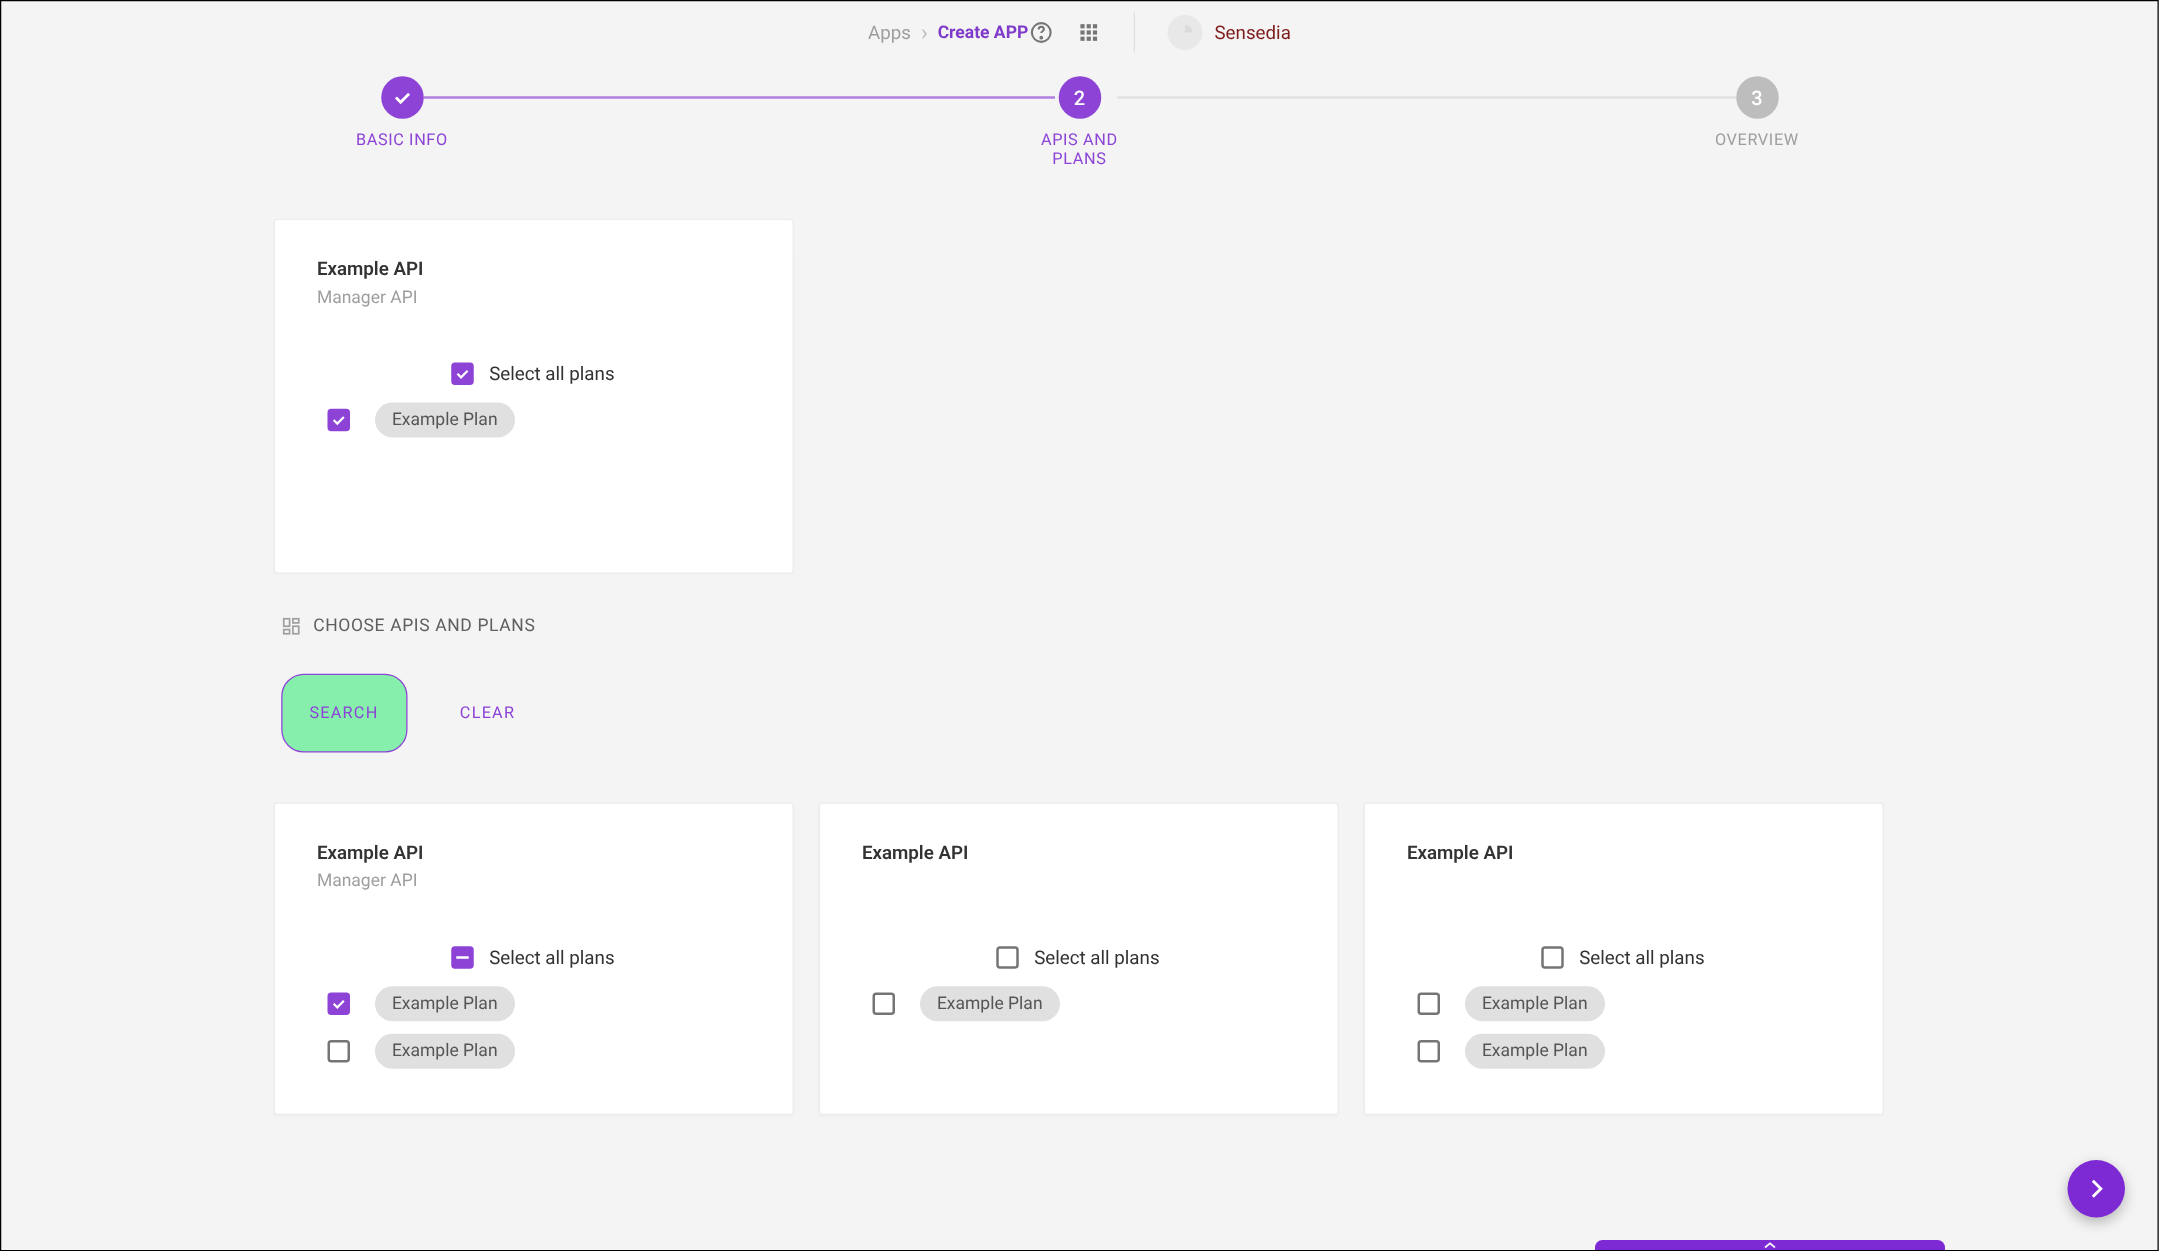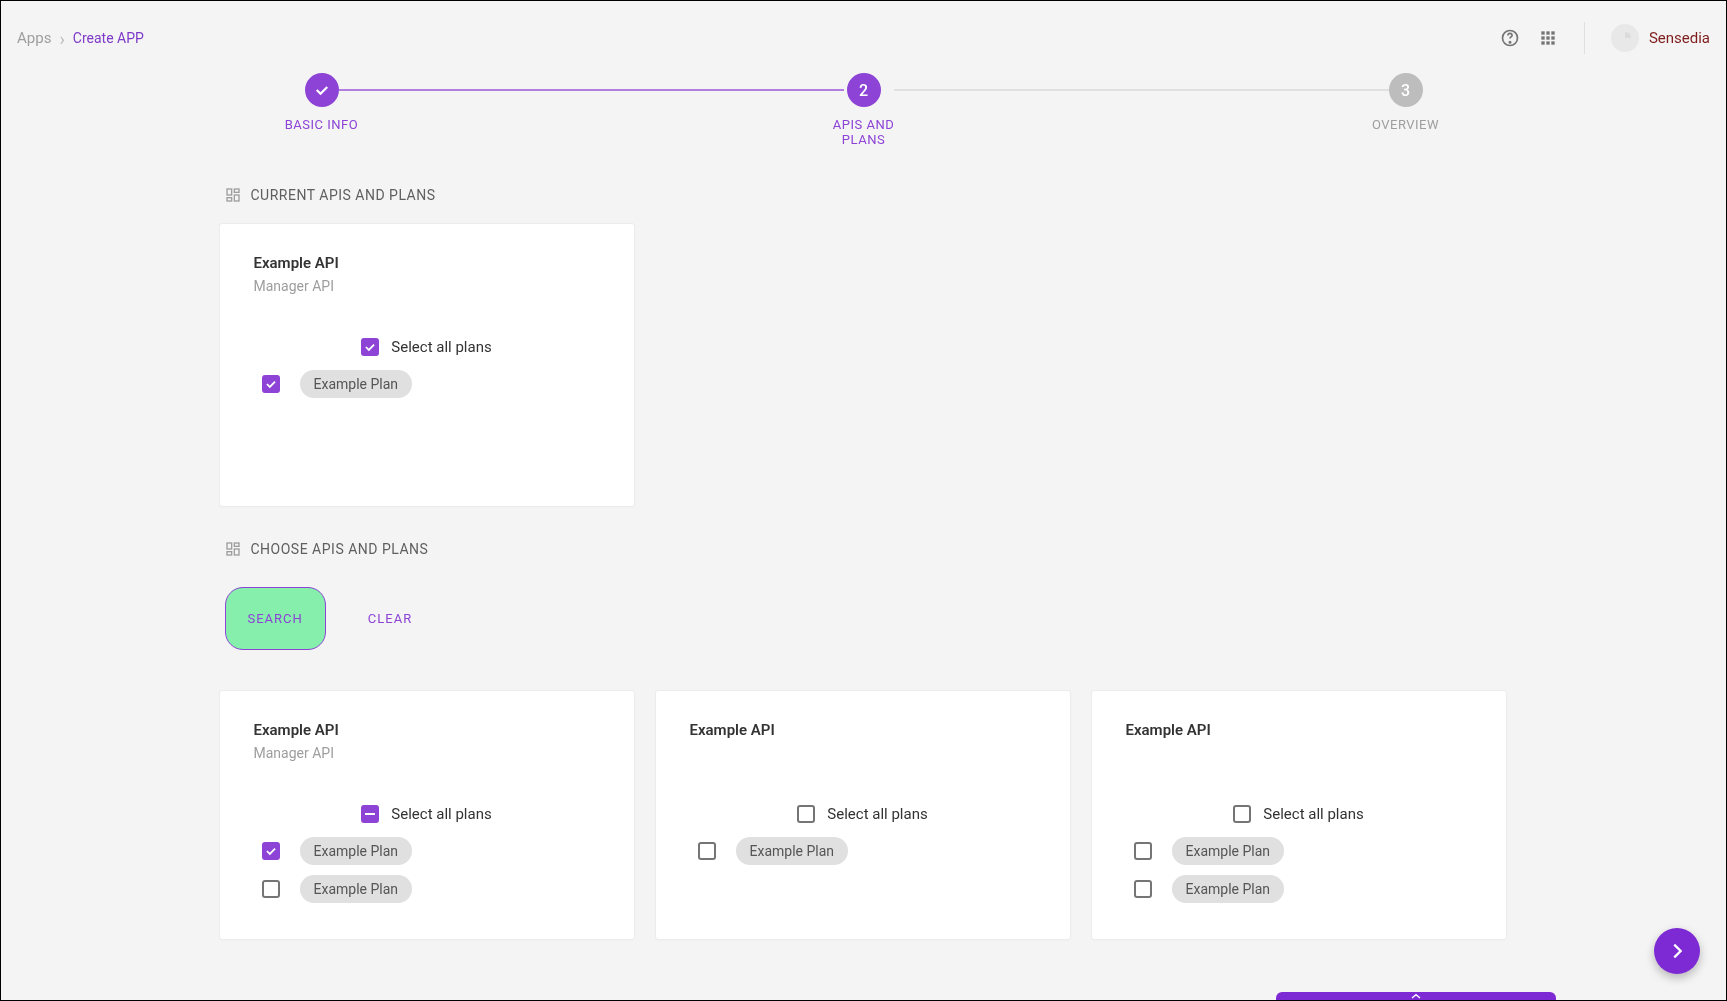--- a/index.html
+++ b/index.html
@@ -1,23 +1,23 @@
 <!DOCTYPE html>
 <html><head>
 <meta charset="utf-8">
 <style>
   * { box-sizing: border-box; margin: 0; padding: 0; font-family: -apple-system, Roboto, "Helvetica Neue", Arial, sans-serif; }
   body { background: #f4f4f4; color: #333; width: 1727px; height: 1001px; overflow: hidden; position: relative; border: 1px solid #000;}
   
   
-  .header { display: flex; align-items: center; justify-content: space-between; height: 50px; padding: 0 16px; margin-top: 12px; }
+  .header { display: flex; align-items: center; justify-content: center; height: 50px; padding: 0 16px; }
   .breadcrumb { display: flex; align-items: center; gap: 8px; font-size: 15px; }
   .breadcrumb-root { color: #9e9e9e; cursor: pointer; }
   .breadcrumb-sep { color: #bdbdbd; font-size: 18px; }
-  .breadcrumb-current { color: #7e3ac8; font-weight: 400; font-size: 14px; }
+  .breadcrumb-current { color: #7e3ac8; font-weight: 700; font-size: 14px; }
   .header-right { display: flex; align-items: center; gap: 18px; }
   .icon-btn { width: 20px; height: 20px; color: #757575; cursor: pointer; display:flex; align-items:center; justify-content:center;}
   .divider-v { width: 1px; height: 32px; background: #e0e0e0; margin: 0 8px; }
   .avatar { width: 28px; height: 28px; border-radius: 50%; background: #e8e8e8; display:flex; align-items:center; justify-content:center; }
   .avatar svg { width:16px; height:16px; opacity:0.5;}
   .username { color: #7f1d1d; font-size: 15px; }
   .user-block { display:flex; align-items:center; gap:10px; cursor:pointer;}
 
   
   .stepper-wrap { width: 1220px; margin: 10px auto 40px auto; }
@@ -137,31 +137,20 @@
     </div>
     <div class="step">
       <div class="step-circle pending">3</div>
       <div class="step-label pending">OVERVIEW</div>
     </div>
   </div>
 </div>
 
 <div class="content">
 
-  <div class="section-header">
-    <span class="section-icon">
-      <svg viewBox="0 0 24 24" fill="none" stroke="currentColor" stroke-width="2">
-          <rect x="3" y="3" width="7" height="9"></rect>
-          <rect x="14" y="3" width="7" height="5"></rect>
-          <rect x="14" y="12" width="7" height="9"></rect>
-          <rect x="3" y="16" width="7" height="5"></rect>
-        </svg>
-    </span>
-    <span class="section-title">CURRENT APIS AND PLANS</span>
-  </div>
 
   <div class="cards-row">
     <div class="card tall">
       <div class="api-title">Example API</div>
       <div class="api-subtitle">Manager API</div>
       <div class="select-row">
         <span class="cb checked">
           <svg viewBox="0 0 24 24" fill="none" stroke="currentColor" stroke-width="3">
               <polyline points="5 12 10 17 19 8"></polyline>
             </svg>

